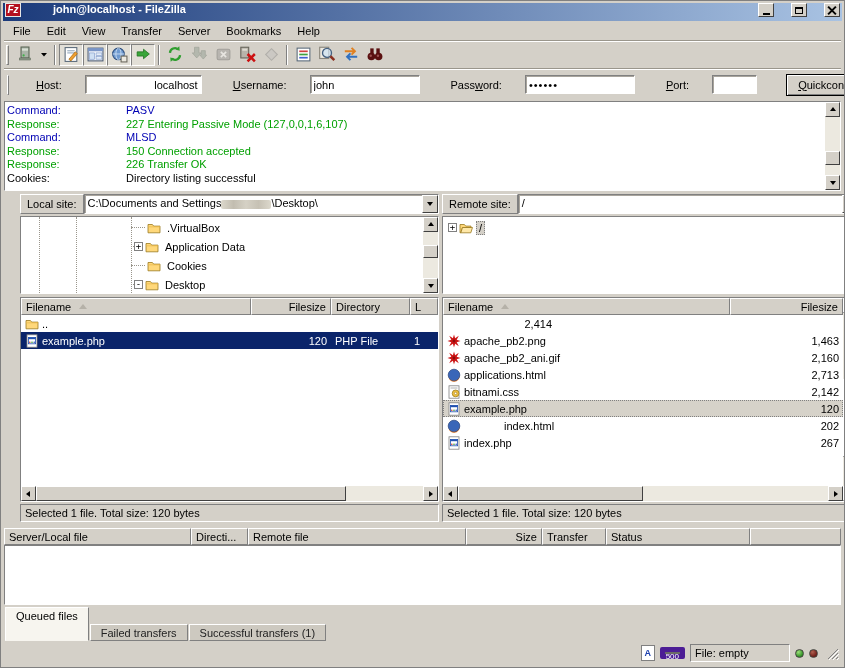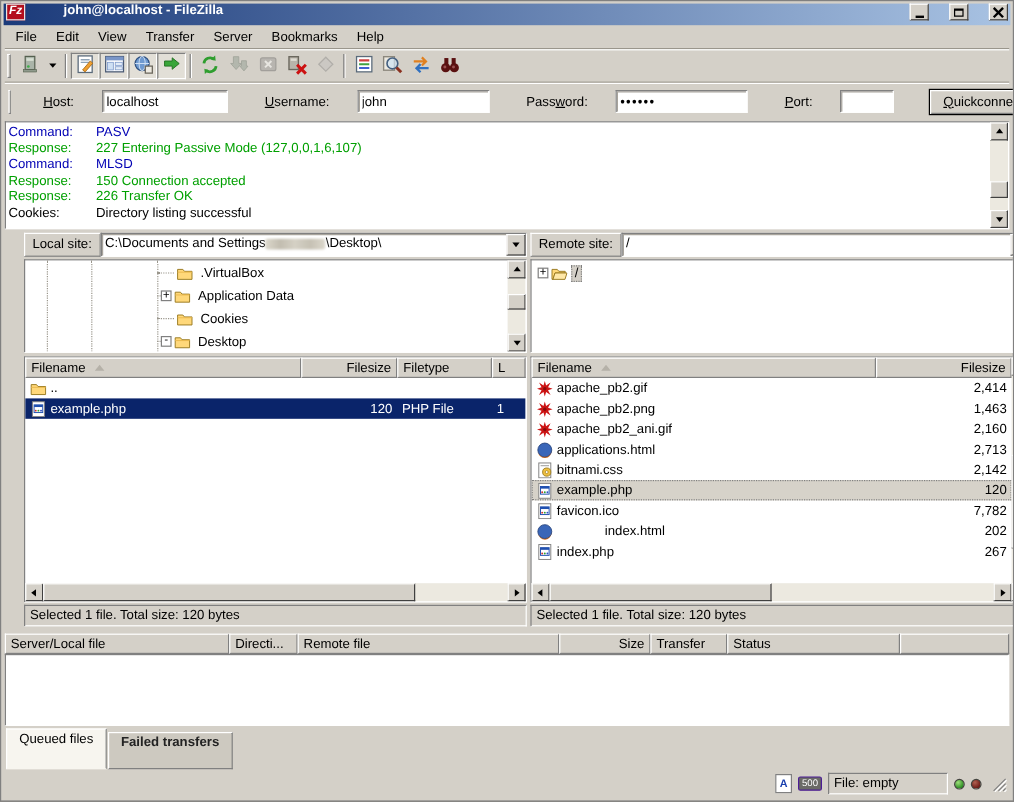--- a/index.html
+++ b/index.html
@@ -46,21 +46,21 @@
   .dd-btn{width:16px;height:22px;background:#d4d0c8;border:1px solid;border-color:#fff #404040 #404040 #fff;
     display:flex;align-items:center;justify-content:center;}
   .tri-d{width:0;height:0;border:3.5px solid transparent;border-top:4px solid #000;margin-top:4px;}
   .tri-u{width:0;height:0;border:3.5px solid transparent;border-bottom:4px solid #000;margin-bottom:4px;}
   .tri-l{width:0;height:0;border:3.5px solid transparent;border-right:4px solid #000;margin-right:4px;}
   .tri-r{width:0;height:0;border:3.5px solid transparent;border-left:4px solid #000;margin-left:4px;}
   
   .logpane{height:90px;flex:0 0 90px;background:#fff;margin:2px 1px 0 1px;border:1px solid;
     border-color:#808080 #fff #fff #808080;position:relative;overflow:hidden;}
   .log-lines{position:absolute;left:2px;top:2px;right:18px;}
-  .logline{display:flex;line-height:13.5px;white-space:nowrap;}
+  .logline{display:flex;line-height:13.5px;white-space:nowrap;gap:46px;}
   .loglabel{width:73px;flex:0 0 73px;}
   
   .vsb{position:absolute;top:0;right:0;bottom:0;width:15px;background:#ece9e0;display:flex;flex-direction:column;}
   .sbb{width:15px;height:15px;flex:0 0 15px;background:#d4d0c8;border:1px solid;border-color:#fff #404040 #404040 #fff;
     display:flex;align-items:center;justify-content:center;}
   .vtrack{flex:1;position:relative;}
   .vthumb{position:absolute;left:0;width:15px;background:#d4d0c8;border:1px solid;border-color:#fff #404040 #404040 #fff;}
   .hsb{height:15px;flex:0 0 15px;background:#ece9e0;display:flex;}
   .htrack{flex:1;position:relative;}
   .hthumb{position:absolute;top:0;height:15px;background:#d4d0c8;border:1px solid;border-color:#fff #404040 #404040 #fff;}
@@ -108,28 +108,28 @@
   .ficon{width:14px;height:14px;flex:0 0 14px;margin-right:3px;}
   
   .pane-status{margin-top:2px;height:18px;flex:0 0 18px;border:1px solid;border-color:#808080 #fff #fff #808080;
     display:flex;align-items:center;padding:0 4px;white-space:nowrap;overflow:hidden;}
   
   .qhead{flex:0 0 17px;display:flex;margin:4px 1px 0 1px;}
   .qbody{flex:1;background:#fff;border:1px solid;border-color:#808080 #fff #fff #808080;margin:0 1px;}
   
   .tabs{flex:0 0 21px;display:flex;align-items:flex-end;padding-left:2px;margin-top:2px;}
   .tab{padding:2px 10px 3px 10px;background:#cdc9c0;border:1px solid;border-color:#fff #808080 #808080 #fff;
-    margin-right:1px;height:31px;color:#222;white-space:nowrap;font-weight:bold;}
+    margin-right:1px;height:17px;color:#222;white-space:nowrap;}
   .tab.active{background:#f7f5ef;font-weight:normal;height:34px;color:#000;border-bottom-color:#f7f5ef;}
   
   .statusbar{flex:0 0 24px;display:flex;align-items:center;justify-content:flex-end;gap:5px;padding:0 3px;}
   .sb-icon{height:16px;display:flex;align-items:center;justify-content:center;}
   .dtype{width:14px;height:16px;background:#fff;border:1px solid #808080;color:#1a3fae;
     font-weight:bold;font-size:9px;line-height:14px;text-align:center;}
-  .speed{min-width:20px;height:12px;background:#6b6b66;border:1px solid #4c1d95;border-radius:2px;color:#fff;
+  .speed{min-width:20px;height:12px;background:#6b6b66;border:5px solid #4c1d95;border-radius:2px;color:#fff;
     font-size:8px;line-height:10px;text-align:center;padding:0 1px;}
   .queue-box{width:100px;height:18px;border:1px solid;border-color:#808080 #fff #fff #808080;
     display:flex;align-items:center;padding:0 4px;background:#d4d0c8;}
   .led{width:9px;height:9px;border-radius:50%;border:1px solid #44443f;}
   .led.tx{background:radial-gradient(circle at 35% 30%,#9fe07a,#2f8f25 70%);}
   .led.rx{background:radial-gradient(circle at 35% 30%,#b06050,#6e1d18 70%);}
   .grip{width:13px;height:13px;margin-left:3px;}
 </style>
 </head>
 <body>
@@ -273,21 +273,21 @@
             <circle cx="10.6" cy="9.6" r="1.1" fill="#9a5050"></circle>
           </svg></span>
       </div>
     </div>
 
   <div class="bar-div"></div>
 
   <div class="quickbar">
     <div class="gripper"></div>
     <span class="qc-label"><span></span><u>H</u><span>ost:</span></span>
-    <input class="edit" style="width: 105px;" value="localhost">
+    <input class="edit" style="width: 117px; text-align: right;" value="localhost">
     <span class="qc-label" style="margin-left:8px"><span></span><u>U</u><span>sername:</span></span>
     <input class="edit" style="width: 110px;" value="john">
     <span class="qc-label" style="margin-left:8px"><span>Pass</span><u>w</u><span>ord:</span></span>
     <input class="edit" style="width: 110px; letter-spacing: 1px;" value="••••••">
     <span class="qc-label" style="margin-left:8px"><span></span><u>P</u><span>ort:</span></span>
     <input class="edit" style="width: 45px;" value="">
     <button class="qc-btn" style="margin-left:6px"><span></span><u>Q</u><span>uickconnect</span></button>
     <div class="dd-btn">
         <span class="tri-d" style="margin-top:2px"></span>
       </div>
@@ -401,21 +401,21 @@
         <div class="fl-main">
           <div class="flhead" id="local-head">
               <div class="hcell" style="width: 230px;">
                 <span>Filename</span>
                 <span class="sort-asc"></span>
               </div>
               <div class="hcell right" style="width: 80px;">
                 <span>Filesize</span>
               </div>
               <div class="hcell" style="width: 79px;">
-                <span>Filetype</span>
+                <span>Directory</span>
               </div>
               <div class="hcell fill" style="width: 26px;">
                 <span>L</span>
               </div>
             </div>
           <div class="flbody" id="local-rows">
               <div class="frow">
                 <div class="fcell" style="width: 230px;">
                   <span class="ficon"><svg width="14" height="14" viewBox="0 0 14 14">
                       <path d="M1 3.5 h4.4 l1.3 1.6 H13 V11.8 H1 Z" fill="#ffd87a" stroke="#9a7a20" stroke-width="0.8"></path>
@@ -488,27 +488,20 @@
               <div class="hcell" style="width: 287px;">
                 <span>Filename</span>
                 <span class="sort-asc"></span>
               </div>
               <div class="hcell right fill" style="width: 113px;">
                 <span>Filesize</span>
               </div>
             </div>
           <div class="flbody" id="remote-rows">
               <div class="frow">
-                <div class="fcell" style="width: 287px;">
-                  <span class="ficon"><svg width="14" height="14" viewBox="0 0 14 14">
-                      <path d="M7 0.5 L8.1 4.3 L11.8 1.8 L9.7 5.8 L13.5 7 L9.7 8.2 L11.8 12.2 L8.1 9.7 L7 13.5 L5.9 9.7 L2.2 12.2 L4.3 8.2 L0.5 7 L4.3 5.8 L2.2 1.8 L5.9 4.3 Z" fill="#cc1414"></path>
-                      <circle cx="7" cy="7" r="1.4" fill="#8a0a0a"></circle>
-                    </svg></span>
-                  <span>apache_pb2.gif</span>
-                </div>
                 <div class="fcell right" style="width: 113px;">2,414</div>
               </div>
               <div class="frow">
                 <div class="fcell" style="width: 287px;">
                   <span class="ficon"><svg width="14" height="14" viewBox="0 0 14 14">
                       <path d="M7 0.5 L8.1 4.3 L11.8 1.8 L9.7 5.8 L13.5 7 L9.7 8.2 L11.8 12.2 L8.1 9.7 L7 13.5 L5.9 9.7 L2.2 12.2 L4.3 8.2 L0.5 7 L4.3 5.8 L2.2 1.8 L5.9 4.3 Z" fill="#cc1414"></path>
                       <circle cx="7" cy="7" r="1.4" fill="#8a0a0a"></circle>
                     </svg></span>
                   <span>apache_pb2.png</span>
                 </div>
@@ -555,54 +548,40 @@
                       <rect x="3.4" y="3.4" width="7.2" height="1.8" fill="#2050b0"></rect>
                       <circle cx="4.8" cy="8.2" r="0.8" fill="#d03030"></circle>
                       <circle cx="7" cy="8.2" r="0.8" fill="#30a030"></circle>
                       <circle cx="9.2" cy="8.2" r="0.8" fill="#3050c0"></circle>
                     </svg></span>
                   <span>example.php</span>
                 </div>
                 <div class="fcell right" style="width: 113px;">120</div>
               </div>
               <div class="frow">
+                <div class="fcell" style="width: 287px; gap: 40px;">
+                  <span class="ficon"><svg width="14" height="14" viewBox="0 0 14 14">
+                      <circle cx="7" cy="7" r="5.8" fill="#3a66b8"></circle>
+                      <path d="M1.4 8.6 A5.8 5.8 0 0 0 12.6 7.6 A4.2 4.2 0 0 1 1.4 8.6" fill="#e87820"></path>
+                      <circle cx="7" cy="7" r="5.8" fill="none" stroke="#24407a" stroke-width="0.7"></circle>
+                    </svg></span>
+                  <span>index.html</span>
+                </div>
+                <div class="fcell right" style="width: 113px;">202</div>
+              </div>
+              <div class="frow">
                 <div class="fcell" style="width: 287px;">
                   <span class="ficon"><svg width="14" height="14" viewBox="0 0 14 14">
                       <rect x="2" y="0.8" width="10" height="12.4" fill="#fff" stroke="#808080" stroke-width="0.8"></rect>
                       <rect x="3.4" y="3.4" width="7.2" height="6.4" fill="#fff" stroke="#2050b0" stroke-width="0.8"></rect>
                       <rect x="3.4" y="3.4" width="7.2" height="1.8" fill="#2050b0"></rect>
                       <circle cx="4.8" cy="8.2" r="0.8" fill="#d03030"></circle>
                       <circle cx="7" cy="8.2" r="0.8" fill="#30a030"></circle>
                       <circle cx="9.2" cy="8.2" r="0.8" fill="#3050c0"></circle>
                     </svg></span>
-                  <span>favicon.ico</span>
-                </div>
-                <div class="fcell right" style="width: 113px;">7,782</div>
-              </div>
-              <div class="frow">
-                <div class="fcell" style="width: 287px; gap: 40px;">
-                  <span class="ficon"><svg width="14" height="14" viewBox="0 0 14 14">
-                      <circle cx="7" cy="7" r="5.8" fill="#3a66b8"></circle>
-                      <path d="M1.4 8.6 A5.8 5.8 0 0 0 12.6 7.6 A4.2 4.2 0 0 1 1.4 8.6" fill="#e87820"></path>
-                      <circle cx="7" cy="7" r="5.8" fill="none" stroke="#24407a" stroke-width="0.7"></circle>
-                    </svg></span>
-                  <span>index.html</span>
-                </div>
-                <div class="fcell right" style="width: 113px;">202</div>
-              </div>
-              <div class="frow">
-                <div class="fcell" style="width: 287px;">
-                  <span class="ficon"><svg width="14" height="14" viewBox="0 0 14 14">
-                      <rect x="2" y="0.8" width="10" height="12.4" fill="#fff" stroke="#808080" stroke-width="0.8"></rect>
-                      <rect x="3.4" y="3.4" width="7.2" height="6.4" fill="#fff" stroke="#2050b0" stroke-width="0.8"></rect>
-                      <rect x="3.4" y="3.4" width="7.2" height="1.8" fill="#2050b0"></rect>
-                      <circle cx="4.8" cy="8.2" r="0.8" fill="#d03030"></circle>
-                      <circle cx="7" cy="8.2" r="0.8" fill="#30a030"></circle>
-                      <circle cx="9.2" cy="8.2" r="0.8" fill="#3050c0"></circle>
-                    </svg></span>
                   <span>index.php</span>
                 </div>
                 <div class="fcell right" style="width: 113px;">267</div>
               </div>
             </div>
           <div class="hsb">
             <div class="sbb">
                 <span class="tri-l"></span>
               </div>
             <div class="htrack">
@@ -648,20 +627,21 @@
       <div class="hcell" style="width: 144px;">
         <span>Status</span>
       </div>
       <div class="hcell fill"></div>
     </div>
   <div class="qbody"></div>
 
   <div class="tabs" id="tabs">
       <div class="tab active">Queued files</div>
       <div class="tab">Failed transfers</div>
+      <div class="tab">Successful transfers (1)</div>
     </div>
 
   <div class="statusbar">
     <div class="sb-icon">
         <div class="dtype">A</div>
       </div>
     <div class="sb-icon">
         <div class="speed">500</div>
       </div>
     <div class="queue-box">File: empty</div>

